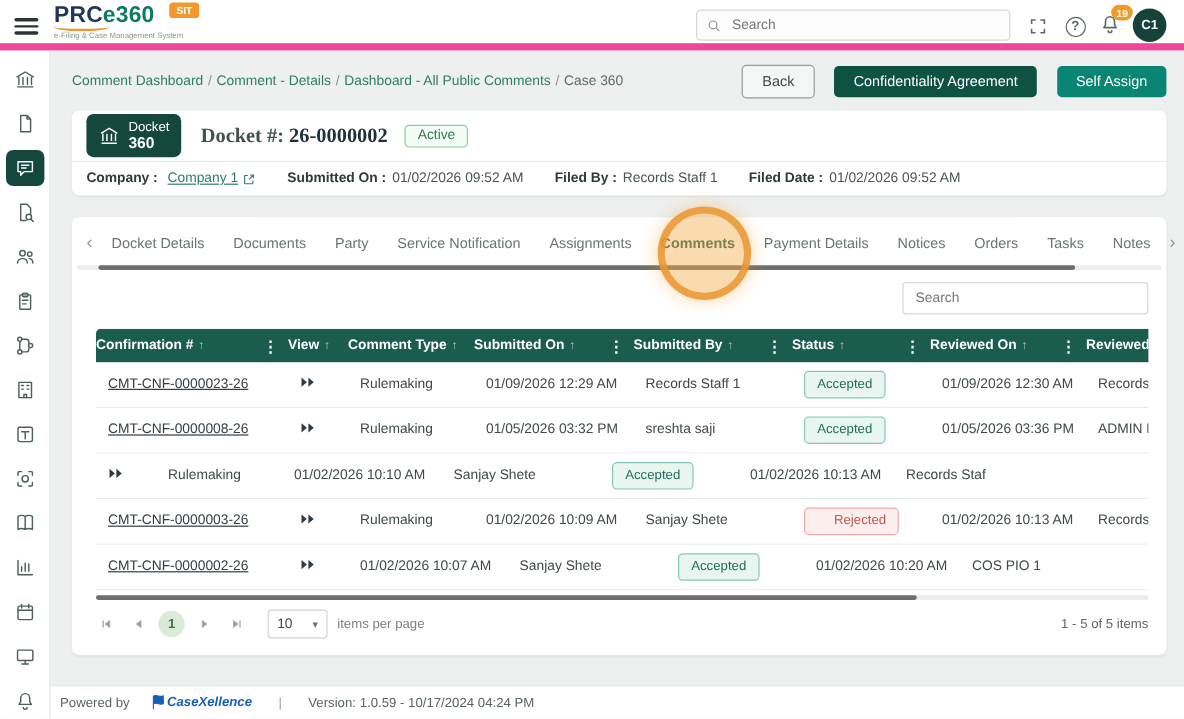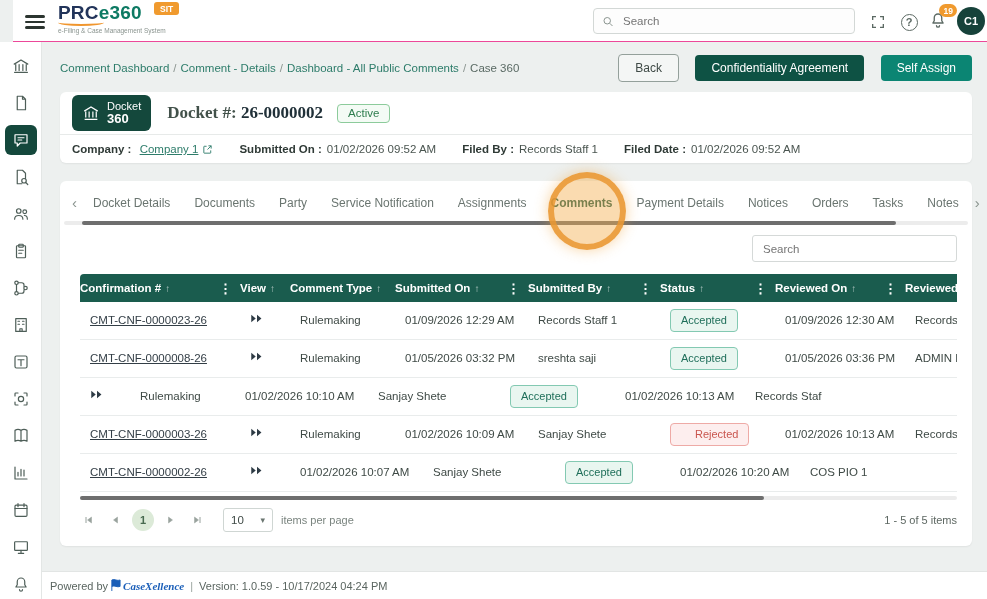--- a/index.html
+++ b/index.html
@@ -2,22 +2,22 @@
 <html><head>
 <meta charset="utf-8">
 <style>
   * { box-sizing: border-box; }
   html,body { margin:0; padding:0; }
   body {
     width:987px; height:599px; position:relative; overflow:hidden;
     font-family:"Liberation Sans", sans-serif; background:#edf0ef; color:#3f4a46;
   }
   
-  .topbar { position:absolute; top:0; left:13px; right:0; height:42px; background:#fff;
-            border-bottom:1px solid #ec4899; z-index:20; }
+  .topbar { position:absolute; top:0; left:0; right:0; height:42px; background:#fff;
+            border-bottom:6px solid #ec4899; z-index:20; }
   .hamburger { position:absolute; left:12px; top:12px; width:20px; height:18px; cursor:pointer; }
   .hamburger span { display:block; height:2.5px; background:#2b3530; margin:3px 0; border-radius:2px; }
   .logo-wrap { position:absolute; left:45px; top:3px; line-height:1; }
   .logo-main { font-size:19px; font-weight:bold; letter-spacing:.2px; }
   .logo-prc { color:#22345a; }
   .logo-e360 { color:#0d7a63; }
   .logo-swoosh { width:46px; height:7px; border-bottom:2.5px solid #f0962e; border-radius:50%; margin-top:-3px; }
   .logo-tagline { font-size:6.5px; color:#8a948f; margin-top:2px; }
   .sit-badge { position:absolute; left:141px; top:2px; background:#f09a2e; color:#fff;
                font-size:8.5px; font-weight:bold; padding:1.5px 6px; border-radius:3px; }
@@ -121,23 +121,23 @@
                 justify-content:center; margin-right:5px; cursor:pointer; }
   .page-size { width:50px; height:24px; border:1px solid #cfd6d3; border-radius:3px; display:flex;
                align-items:center; justify-content:space-between; padding:0 7px; font-size:11.5px;
                margin:0 8px 0 10px; cursor:pointer; color:#3f4a46; background:#fff; }
   .page-size .caret { color:#6a7570; font-size:9px; }
   .items-label { font-size:11px; color:#7a847f; }
   .range { margin-left:auto; font-size:11px; color:#5d6762; }
   
   .footer { position:absolute; left:42px; right:0; bottom:0; height:28px; background:#fff;
             border-top:1px solid #e2e5e4; display:flex; align-items:center; padding-left:8px;
-            font-size:11px; color:#5a6560; z-index:14; gap:2px; }
+            font-size:11px; color:#5a6560; z-index:14; gap:18px; }
   .brand { color:#1a5eb8; font-weight:bold; font-style:italic; display:inline-flex;
-           align-items:center; gap:2px; cursor:pointer;font-family:Liberation Serif, serif; }
+           gap:2px; cursor:pointer; }
   .ver-sep { color:#9aa49f; margin:0 4px; }
   
   .click-indicator { position:absolute; left:548px; top:172px; width:78px; height:78px;
                      border-radius:50%; border:6px solid rgba(234,150,49,.85);
                      background:rgba(243,176,80,.45); box-shadow:0 0 14px rgba(240,160,50,.45);
                      z-index:50; pointer-events:none; }
 </style>
 </head>
 <body>
 

